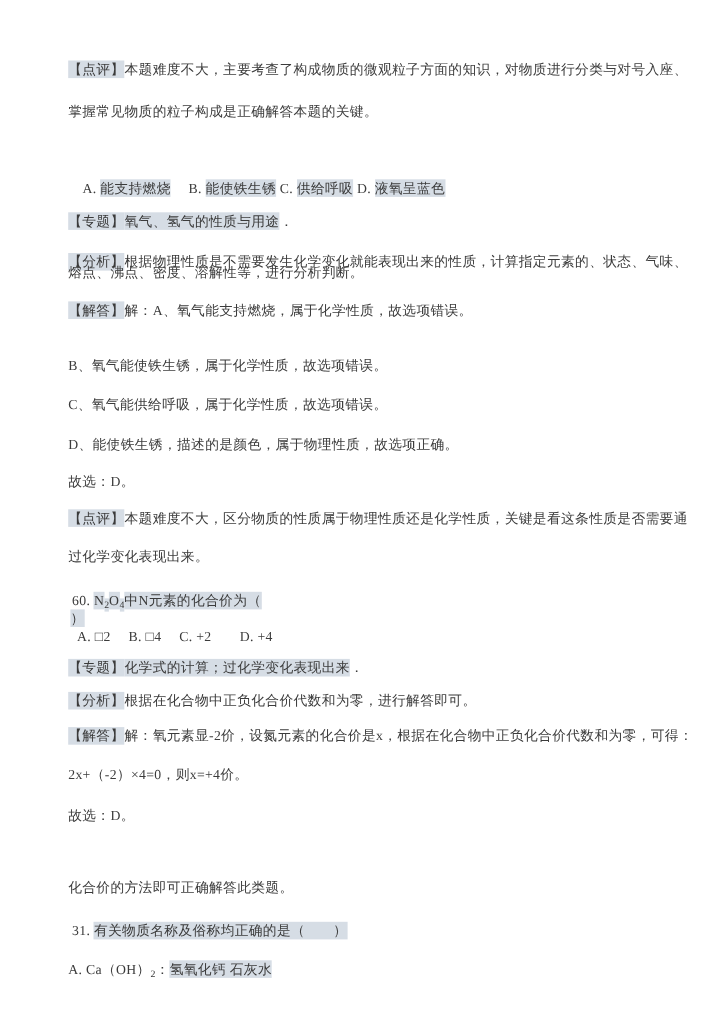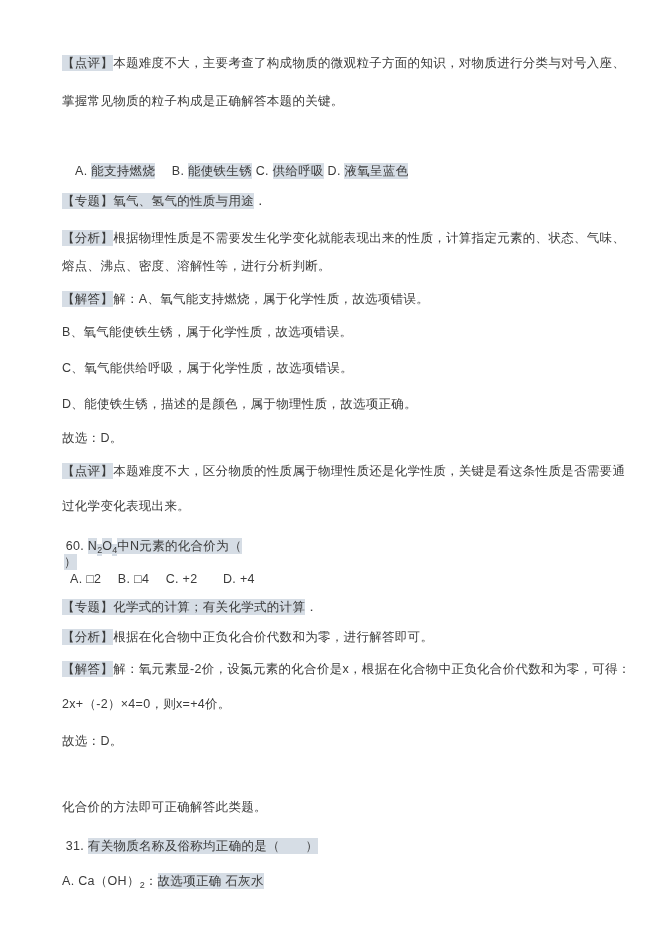--- a/index.html
+++ b/index.html
@@ -7,20 +7,21 @@
   body {
     width: 661px; height: 936px;
     background: #ffffff;
     font-family: "Liberation Sans", "DejaVu Sans", sans-serif;
   }
   .page {
     position: relative;
     width: 661px; height: 936px;
     background: var(--page-bg, #ffffff);
     overflow: hidden;
+    font-family: Liberation Serif, serif;
   }
   .line {
     position: absolute;
     left: 62px;
     margin: 0;
     font-size: 12.5px;
     line-height: 17px;
     color: var(--text, #3b3b3b);
     letter-spacing: 0.3px;
     white-space: pre;
@@ -44,52 +45,52 @@
 
   <p class="line" style="top:93px"><span>掌握常见物质的粒子构成是正确解答本题的关键。</span></p>
 
 
   <p class="line" style="top:163px; left:75px"><span>A. </span><span class="hl">能支持燃烧</span><span>　 B. </span><span class="hl">能使铁生锈</span><span> C. </span><span class="hl">供给呼吸</span><span> D. </span><span class="hl">液氧呈蓝色</span></p>
 
   <p class="line" style="top:193px"><span class="hl">【专题】</span><span class="hl">氧气、氢气的性质与用途</span><span>．</span></p>
 
   <p class="line" style="top:230px"><span class="hl">【分析】</span><span>根据物理性质是不需要发生化学变化就能表现出来的性质，计算指定元素的、状态、气味、</span></p>
 
-  <p class="line" style="top:258px"><span>熔点、沸点、密度、溶解性等，进行分析判断。</span></p>
+  <p class="line" style="top:240px"><span>熔点、沸点、密度、溶解性等，进行分析判断。</span></p>
 
-  <p class="line" style="top:291px"><span class="hl">【解答】</span><span>解：A、氧气能支持燃烧，属于化学性质，故选项错误。</span></p>
+  <p class="line" style="top:274px"><span class="hl">【解答】</span><span>解：A、氧气能支持燃烧，属于化学性质，故选项错误。</span></p>
 
   <p class="line" style="top:324px"><span>B、氧气能使铁生锈，属于化学性质，故选项错误。</span></p>
 
   <p class="line" style="top:360px"><span>C、氧气能供给呼吸，属于化学性质，故选项错误。</span></p>
 
   <p class="line" style="top:396px"><span>D、能使铁生锈，描述的是颜色，属于物理性质，故选项正确。</span></p>
 
   <p class="line" style="top:430px"><span>故选：D。</span></p>
 
   <p class="line" style="top:463px"><span class="hl">【点评】</span><span>本题难度不大，区分物质的性质属于物理性质还是化学性质，关键是看这条性质是否需要通</span></p>
 
   <p class="line" style="top:498px"><span>过化学变化表现出来。</span></p>
 
   <p class="line" style="top:538px"><span> 60. </span><span class="hl">N</span><span class="hl sub">2</span><span class="hl">O</span><span class="hl sub">4</span><span class="hl">中N元素的化合价为（</span></p>
 
   <p class="line" style="top:554px; left:64px"><span class="hl">）</span></p>
 
   <p class="line" style="top:571px; left:70px"><span>A. □2　 B. □4　 C. +2　　D. +4</span></p>
 
-  <p class="line" style="top:599px"><span class="hl">【专题】</span><span class="hl">化学式的计算；有关化学式的计算</span><span>．</span></p>
+  <p class="line" style="top:599px"><span class="hl">【专题】</span><span class="hl">化学式的计算；过化学变化表现出来</span><span>．</span></p>
 
   <p class="line" style="top:629px"><span class="hl">【分析】</span><span>根据在化合物中正负化合价代数和为零，进行解答即可。</span></p>
 
   <p class="line" style="top:661px"><span class="hl">【解答】</span><span>解：氧元素显-2价，设氮元素的化合价是x，根据在化合物中正负化合价代数和为零，可得：</span></p>
 
   <p class="line" style="top:696px"><span>2x+（-2）×4=0，则x=+4价。</span></p>
 
   <p class="line" style="top:733px"><span>故选：D。</span></p>
 
 
   <p class="line" style="top:799px"><span>化合价的方法即可正确解答此类题。</span></p>
 
   <p class="line" style="top:838px"><span> 31. </span><span class="hl">有关物质名称及俗称均正确的是（　　）</span></p>
 
-  <p class="line" style="top:873px"><span>A. Ca（OH）</span><span class="sub">2</span><span>：</span><span class="hl">故选项正确 石灰水</span></p>
+  <p class="line" style="top:873px"><span>A. Ca（OH）</span><span class="sub">2</span><span>：</span><span class="hl">氢氧化钙 石灰水</span></p>
 
 </div>
 
 </body></html>

